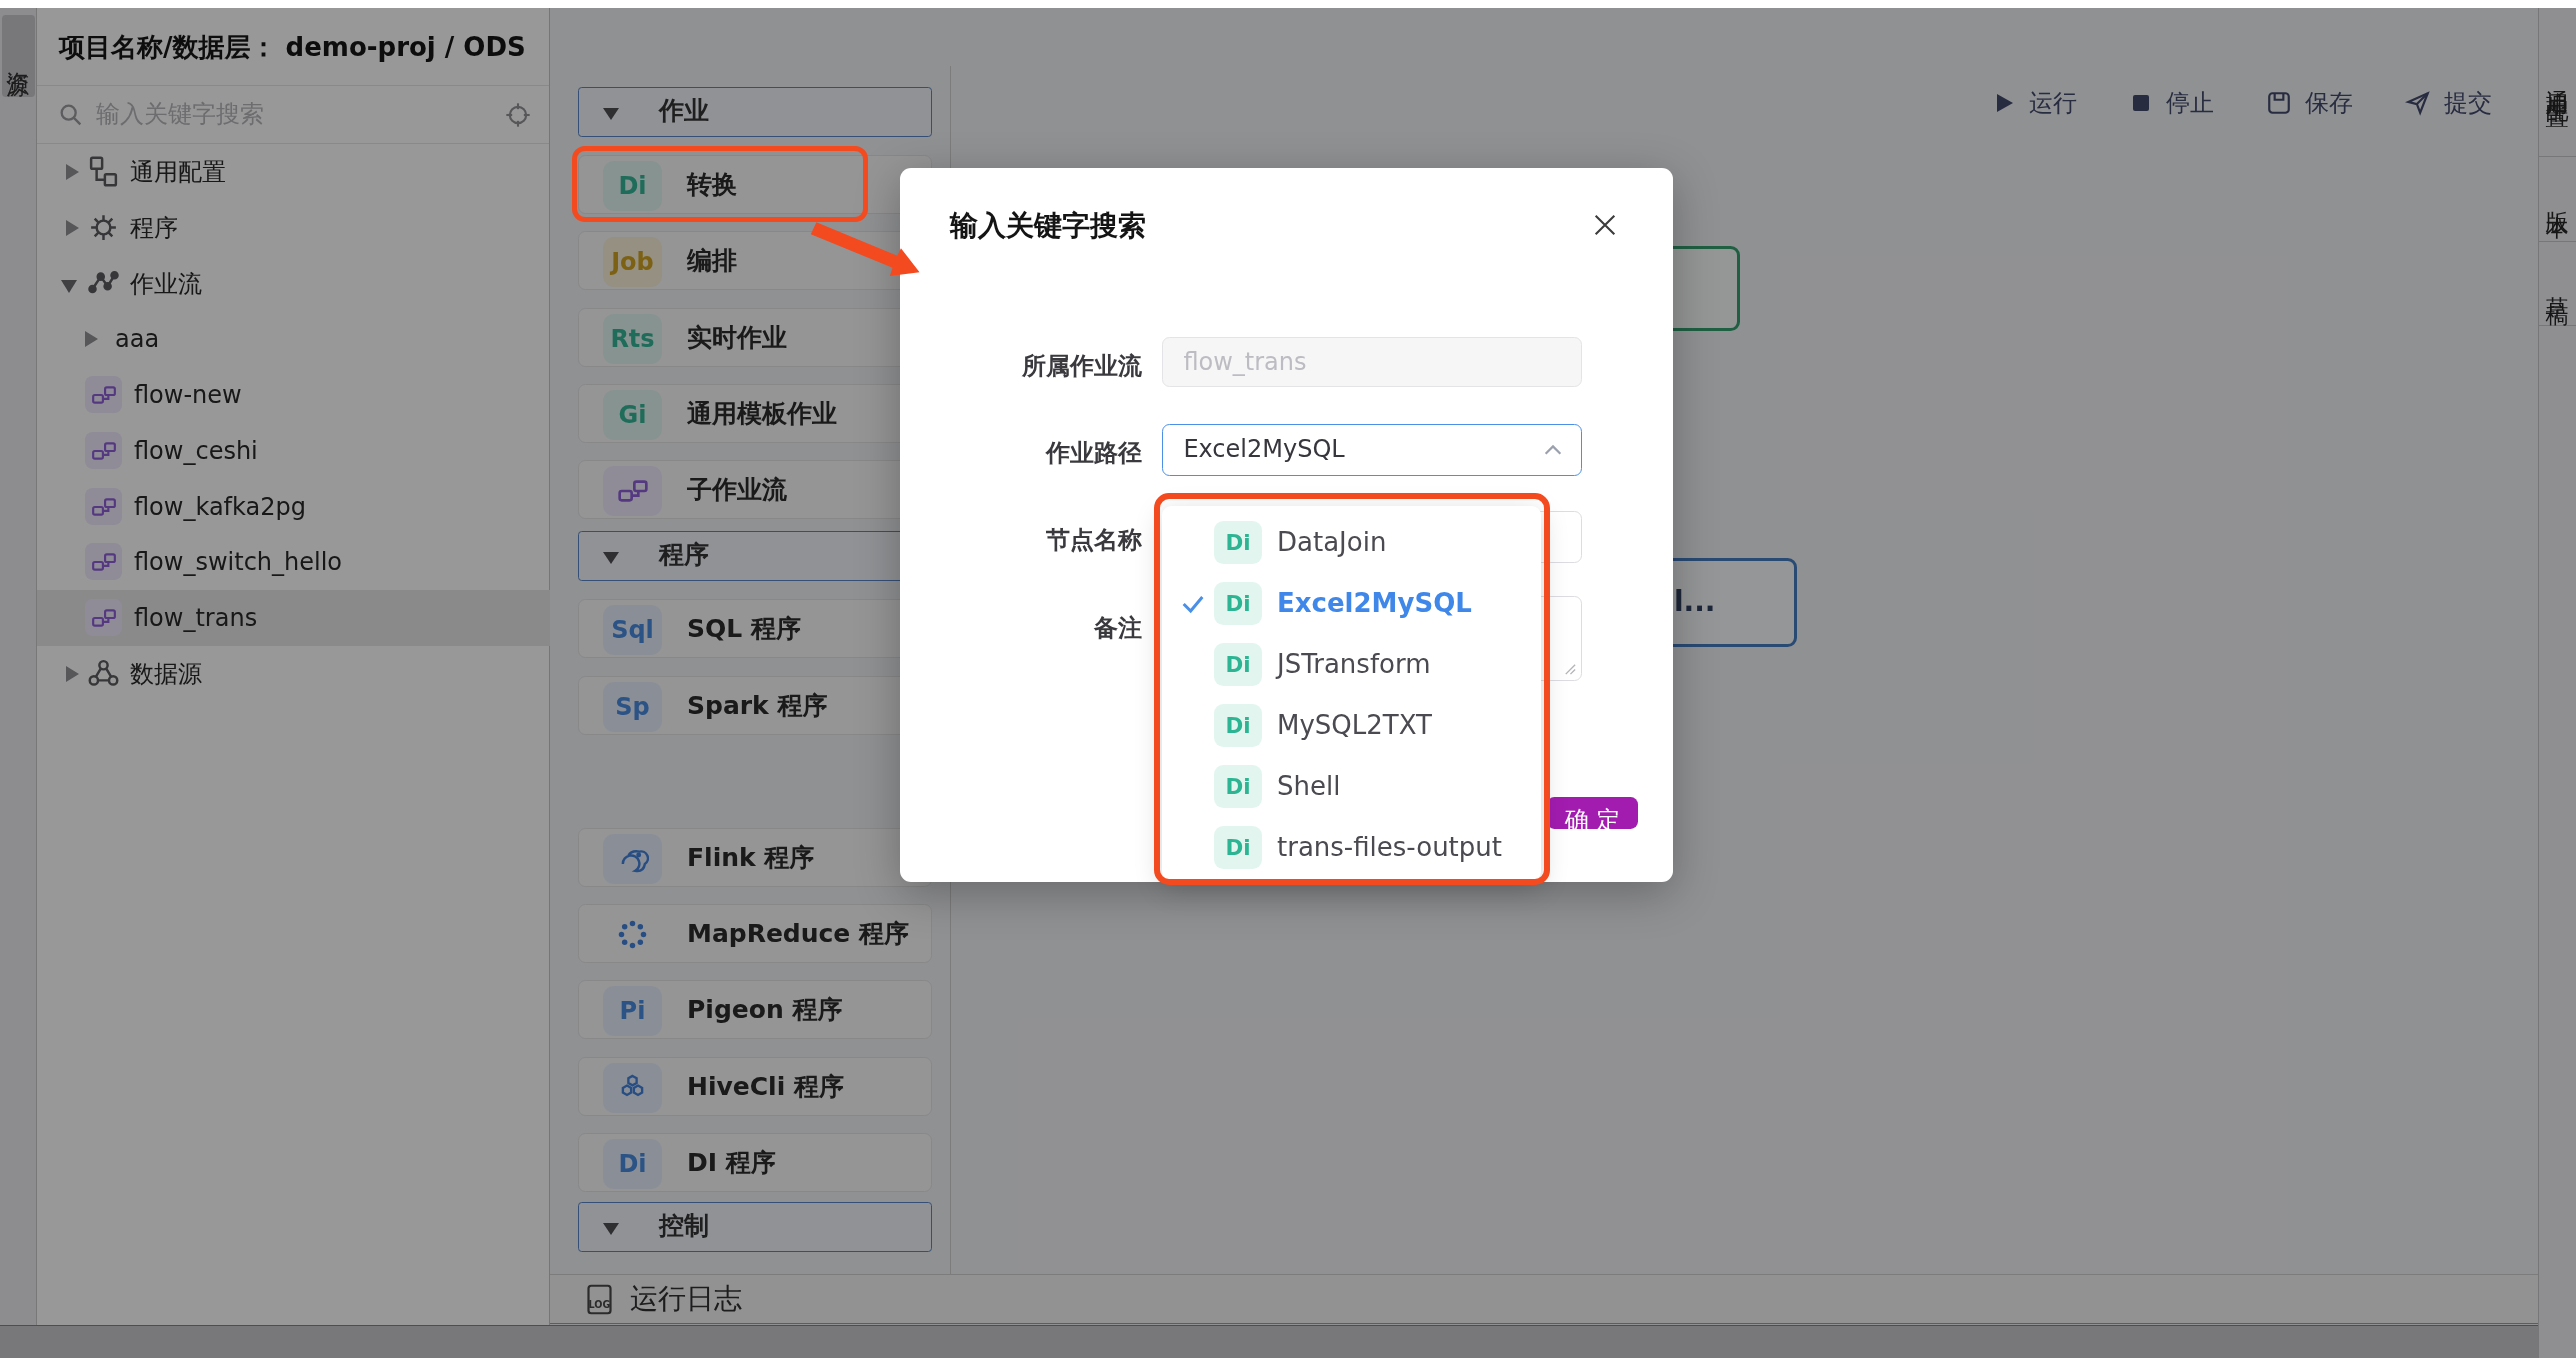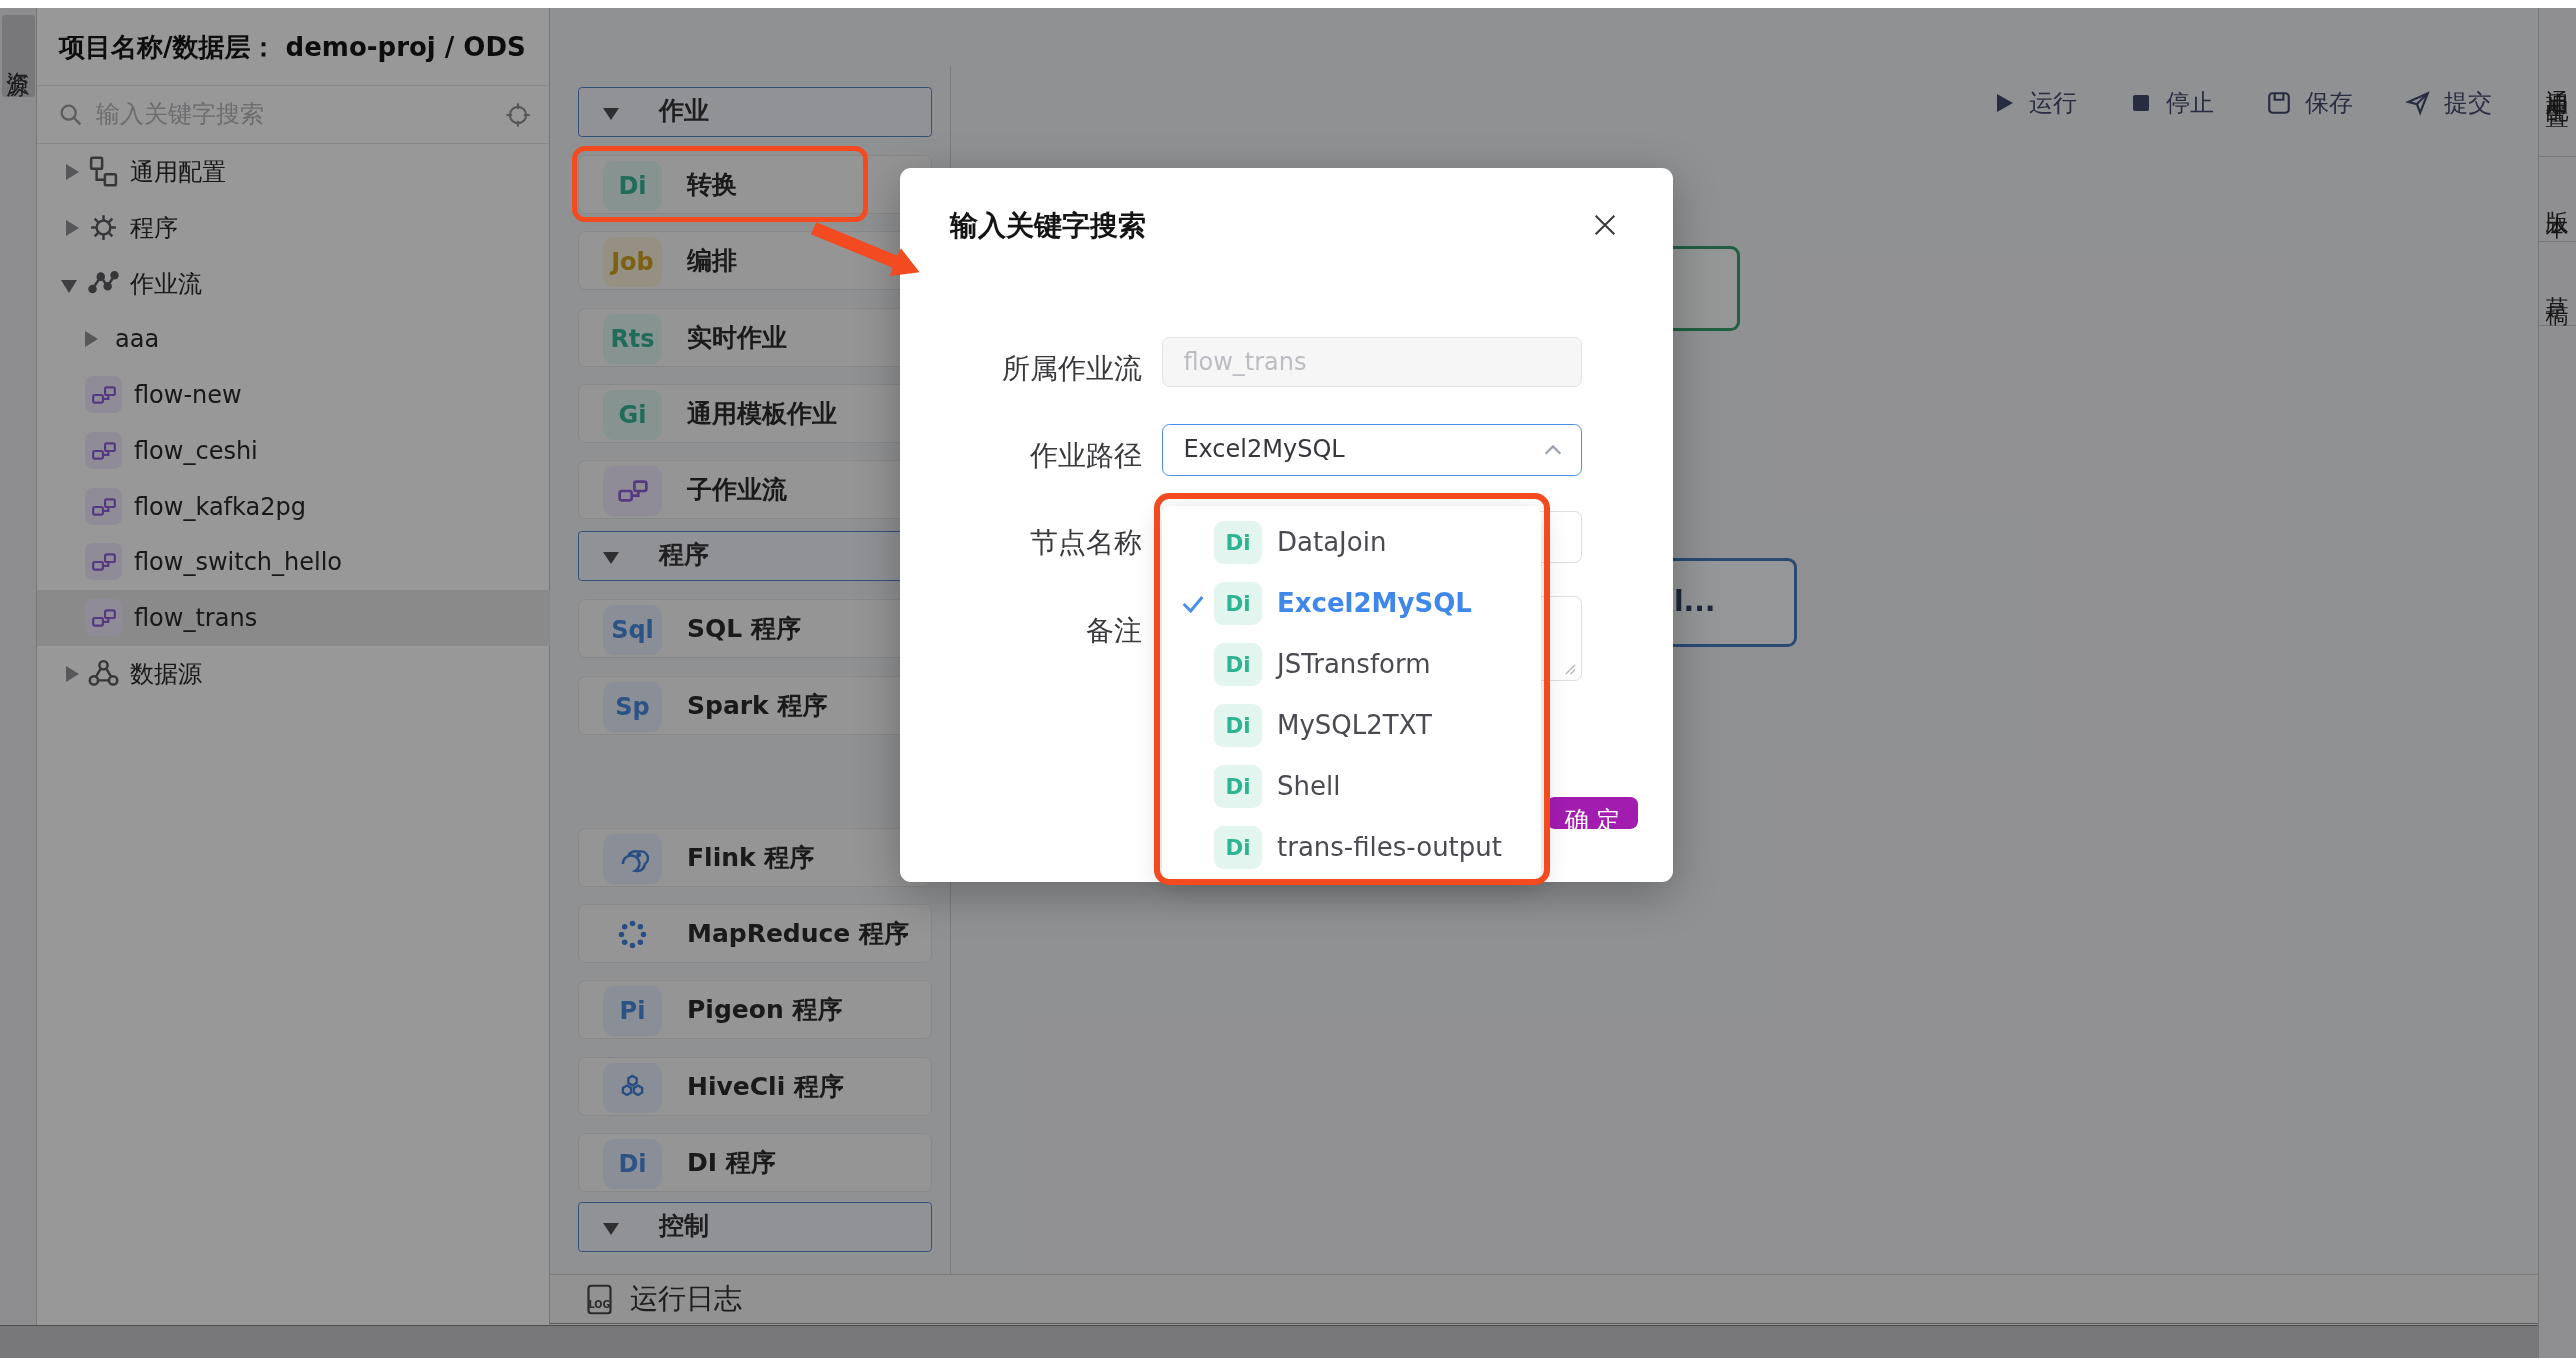--- a/index.html
+++ b/index.html
@@ -101,21 +101,21 @@
     letter-spacing:5.6px; border-bottom:0.9px solid #c6c6c8; cursor:pointer; }
 
   
   .overlay { position:absolute; inset:0; background:rgba(10,10,12,0.42); z-index:40; }
 
   
   .modal { position:absolute; left:900px; top:160px; width:773px; height:714px; background:#fff;
     border-radius:11px; box-shadow:0 11px 45px rgba(0,0,0,0.28); z-index:50; }
   .modal-title { position:absolute; left:50px; top:39px; font-size:28px; font-weight:600; color:#141414; }
   .modal-close { position:absolute; right:54px; top:43px; cursor:pointer; }
-  .m-label { position:absolute; left:0; width:242px; text-align:right; font-size:28px; color:#3a3a3e; }
+  .m-label { position:absolute; left:0; width:242px; text-align:right; font-size:24px; color:#3a3a3e;font-weight:bold; }
   .m-ctrl { position:absolute; left:262px; width:420px; }
   .fld-disabled { height:50px; line-height:48px; background:#f6f6f7; border:0.9px solid #e4e4e6;
     border-radius:7.4px; padding-left:20.4px; font-size:24px; color:#bcbcc2; }
   .fld-select { position:relative; height:52px; line-height:48px; background:#fff; border:1.9px solid #4a90e8;
     border-radius:7.4px; padding-left:20.4px; font-size:24px; color:#36363c; cursor:pointer; }
   .fld-select svg { position:absolute; right:16.7px; top:15px; }
   .fld-input { width:420px; height:52px; border:0.9px solid #dddde1; border-radius:7.4px;
     font-size:24px; padding-left:20.4px; color:#333; outline:none;
     font-family:"DejaVu Sans","Liberation Sans",sans-serif; }
   .fld-textarea { position:relative; width:420px; height:85px; border:0.9px solid #dddde1; border-radius:7.4px; background:#fff; }

